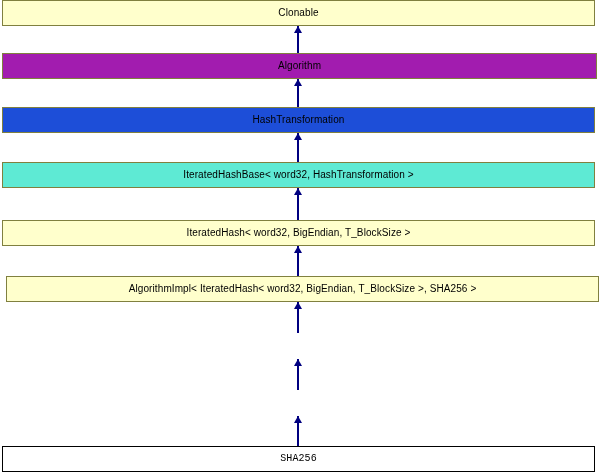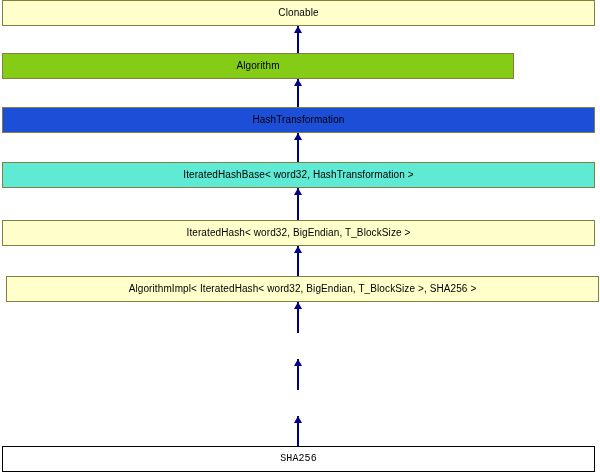--- a/index.html
+++ b/index.html
@@ -84,21 +84,21 @@
     <div class="edge-head" style="left: 294px; top: 246px; border-bottom-color: rgb(0, 0, 128);"></div>
     <div class="edge" style="left: 297px; top: 302px; height: 31px; background: rgb(0, 0, 128);"></div>
     <div class="edge-head" style="left: 294px; top: 302px; border-bottom-color: rgb(0, 0, 128);"></div>
     <div class="edge" style="left: 297px; top: 359px; height: 31px; background: rgb(0, 0, 128);"></div>
     <div class="edge-head" style="left: 294px; top: 359px; border-bottom-color: rgb(0, 0, 128);"></div>
     <div class="edge" style="left: 297px; top: 416px; height: 30px; background: rgb(0, 0, 128);"></div>
     <div class="edge-head" style="left: 294px; top: 416px; border-bottom-color: rgb(0, 0, 128);"></div>
     <div class="node filled" style="left: 2px; top: 0px; width: 593px; height: 26px; background: rgb(255, 255, 204); border-color: rgb(128, 128, 63);">
       <span class="node-label">Clonable</span>
     </div>
-    <div class="node filled" style="left: 2px; top: 53px; width: 512px; height: 26px; background: #84cc16; border-color: rgb(128, 128, 63);">
+    <div class="node filled" style="left: 2px; top: 53px; width: 595px; height: 26px; background: #a21caf; border-color: rgb(128, 128, 63);">
       <span class="node-label">Algorithm</span>
     </div>
     <div class="node filled" style="left: 2px; top: 107px; width: 593px; height: 26px; background: #1d4ed8; border-color: rgb(128, 128, 63);">
       <span class="node-label">HashTransformation</span>
     </div>
     <div class="node filled" style="left: 2px; top: 162px; width: 593px; height: 26px; background: #5eead4; border-color: rgb(128, 128, 63);">
       <span class="node-label">IteratedHashBase&lt; word32, HashTransformation &gt;</span>
     </div>
     <div class="node filled" style="left: 2px; top: 220px; width: 593px; height: 26px; background: rgb(255, 255, 204); border-color: rgb(128, 128, 63); align-items: center;">
       <span class="node-label">IteratedHash&lt; word32, BigEndian, T_BlockSize &gt;</span>

